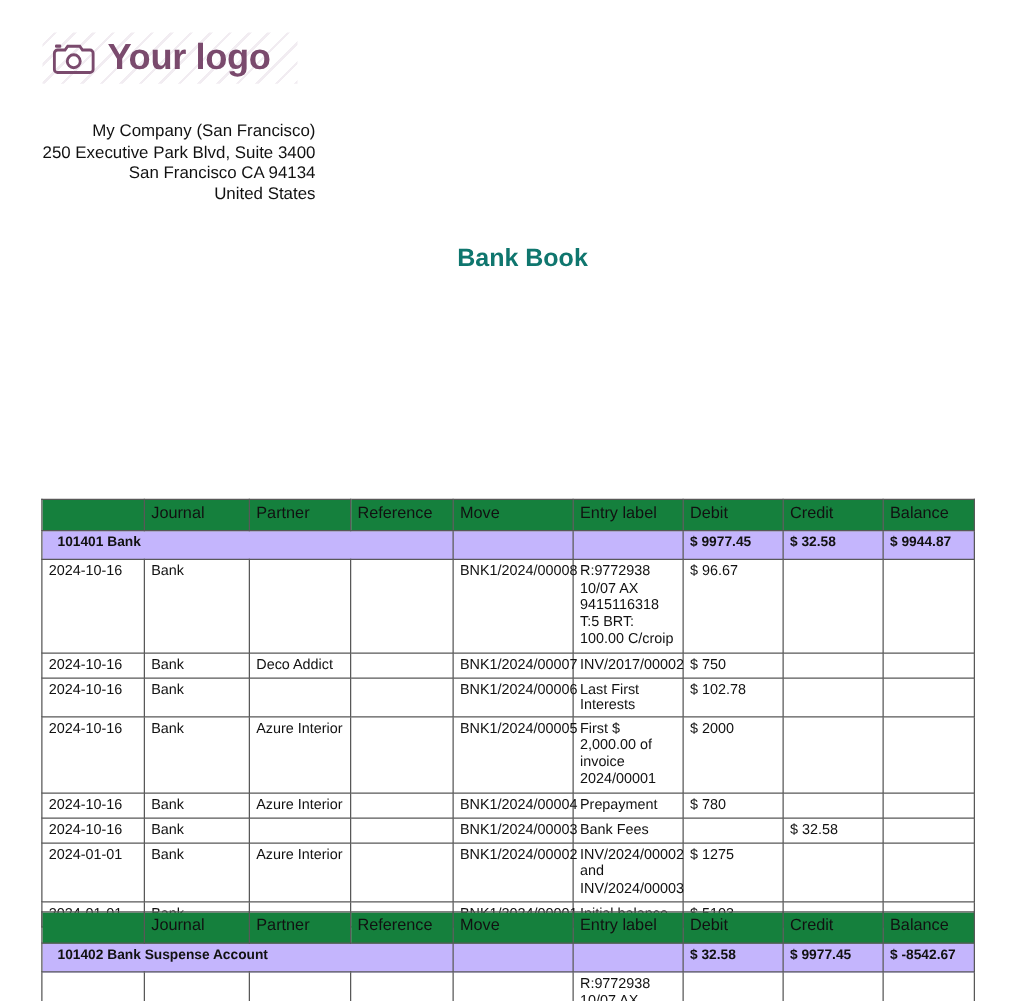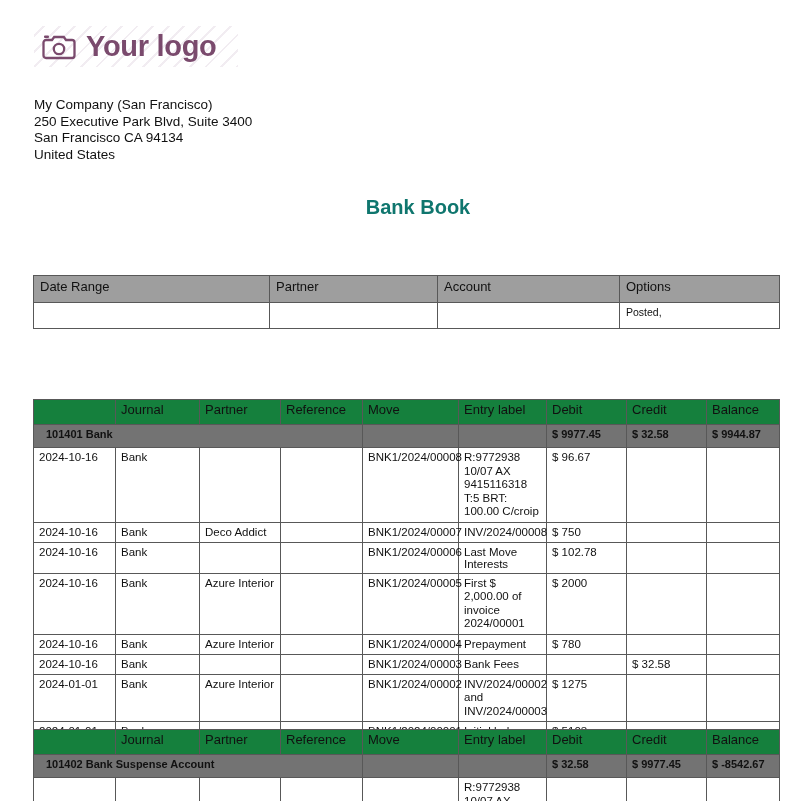--- a/index.html
+++ b/index.html
@@ -55,21 +55,21 @@
 
   
   .company {
     position: absolute;
     left: 34px;
     top: 97px;
     font-size: 13.5px;
     line-height: 16.5px;
     color: #111111;
   }
-  .company div { white-space: nowrap; }
+  .company div { white-space: nowrap; text-align: right; }
 
   
   .report-title {
     position: absolute;
     left: 0;
     right: 0;
     top: 196px;
     text-align: center;
     font-size: 20px;
     font-weight: bold;
@@ -125,21 +125,21 @@
   }
   .ledger thead th {
     background: #15803d;
     font-weight: normal;
     text-align: left;
     font-size: 13px;
     height: 20px;
     padding: 2px 5px;
   }
   .ledger tr.account-row td {
-    background: #737373;
+    background: #c4b5fd;
     font-weight: bold;
     font-size: 11px;
     height: 16px;
     padding: 3px 5px;
   }
   .ledger tr.account-row td.acct-name { padding-left: 12px; }
   .ledger td.num { white-space: nowrap; }
   .cell-multi { line-height: 13.5px; }
 </style>
 </head>
@@ -160,44 +160,20 @@
 
   <div class="company">
     <div>My Company (San Francisco)</div>
     <div>250 Executive Park Blvd, Suite 3400</div>
     <div>San Francisco CA 94134</div>
     <div>United States</div>
   </div>
 
   <div class="report-title">Bank Book</div>
 
-  <table class="filter-table">
-    <colgroup>
-      <col style="width:236px">
-      <col style="width:168px">
-      <col style="width:182px">
-      <col style="width:160px">
-    </colgroup>
-    <thead>
-      <tr>
-        <th>Date Range</th>
-        <th>Partner</th>
-        <th>Account</th>
-        <th>Options</th>
-      </tr>
-    </thead>
-    <tbody>
-      <tr>
-        <td></td>
-        <td></td>
-        <td></td>
-        <td>Posted,</td>
-      </tr>
-    </tbody>
-  </table>
 
   <table class="ledger ledger-1">
     <colgroup>
       <col style="width:82px">
       <col style="width:84px">
       <col style="width:81px">
       <col style="width:82px">
       <col style="width:96px">
       <col style="width:88px">
       <col style="width:80px">
@@ -238,33 +214,33 @@
         <td class="num"></td>
         <td class="num"></td>
       </tr>
 
       <tr style="height:20px">
         <td>2024-10-16</td>
         <td>Bank</td>
         <td>Deco Addict</td>
         <td></td>
         <td>BNK1/2024/00007</td>
-        <td>INV/2024/00008</td>
+        <td>INV/2017/00002</td>
         <td class="num">$ 750</td>
         <td class="num"></td>
         <td class="num"></td>
       </tr>
 
       <tr style="height:20px">
         <td>2024-10-16</td>
         <td>Bank</td>
         <td></td>
         <td></td>
         <td>BNK1/2024/00006</td>
-        <td>Last Move Interests</td>
+        <td>Last First Interests</td>
         <td class="num">$ 102.78</td>
         <td class="num"></td>
         <td class="num"></td>
       </tr>
 
       <tr style="height:48px">
         <td>2024-10-16</td>
         <td>Bank</td>
         <td>Azure Interior</td>
         <td></td>

